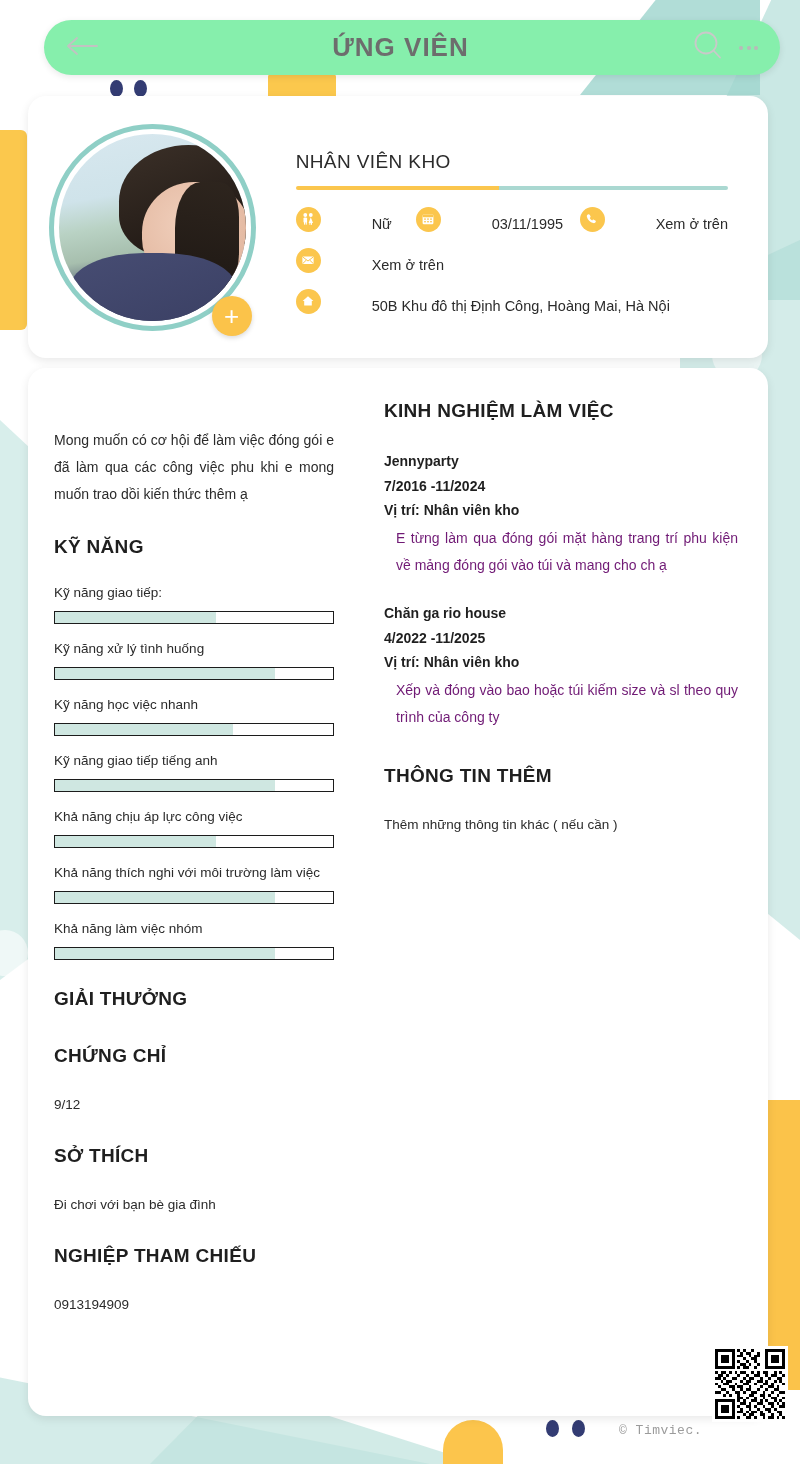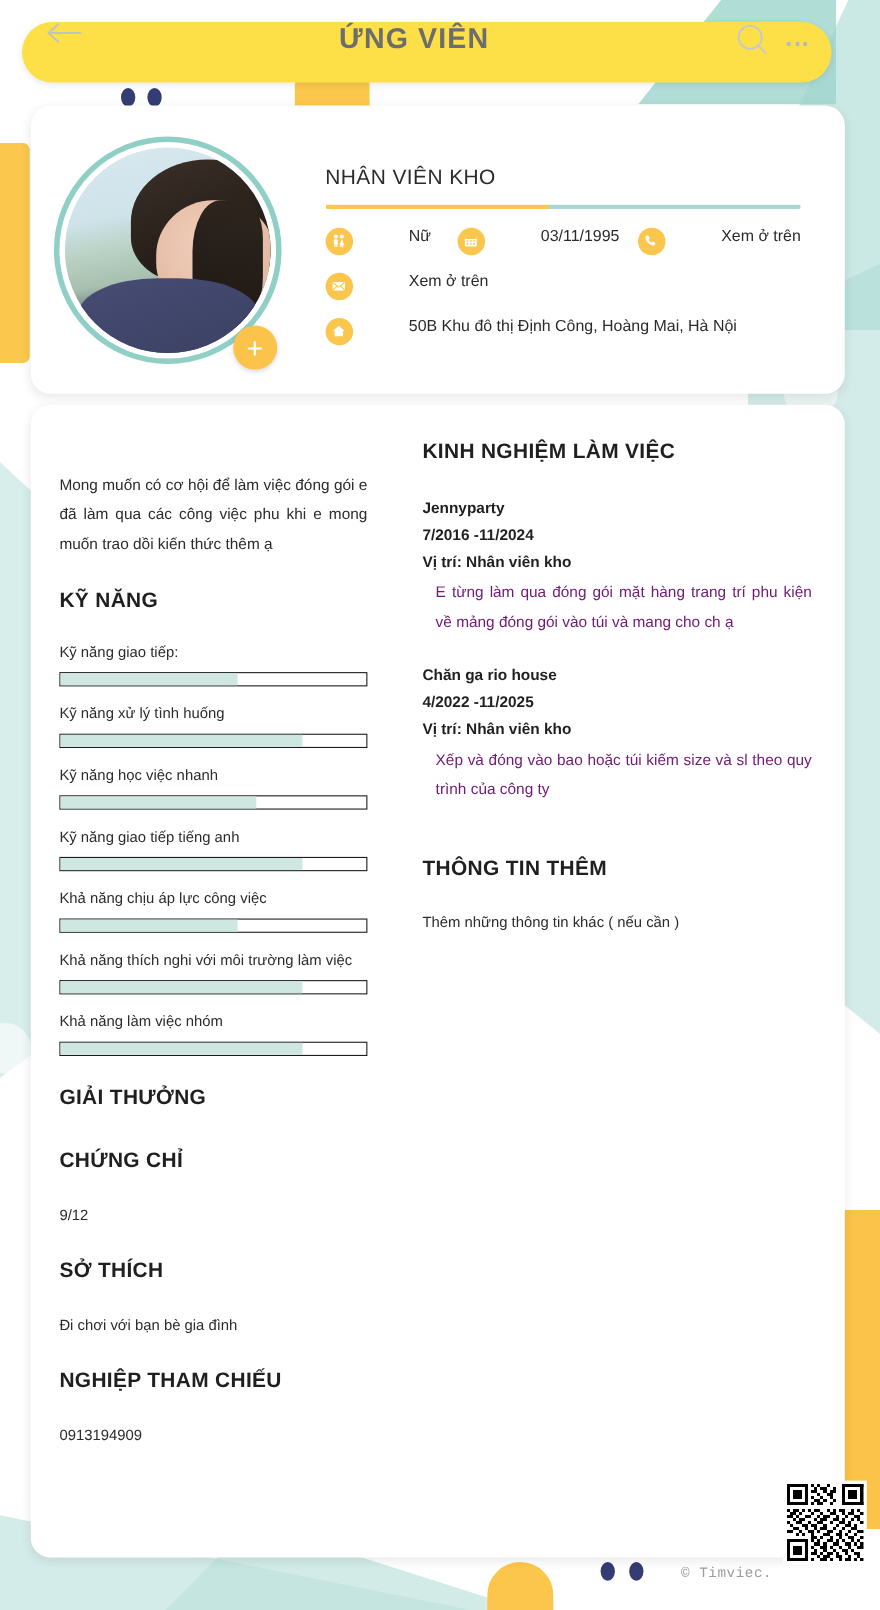--- a/index.html
+++ b/index.html
@@ -73,23 +73,23 @@
     position:absolute; right:38px; top:330px; width:50px; height:50px;
     border-radius:50%; background:#ffffff; opacity:.55;
   }
   .white-circle-l {
     position:absolute; left:-18px; top:930px; width:46px; height:46px;
     border-radius:50%; background:#ffffff; opacity:.6;
   }
 
   
   .header {
-    position:absolute; left:20px; top:20px; width:736px; height:55px;
-    background:#fde047; border-radius:28px; z-index:5;
-    display:flex; align-items:flex-start; padding:0 22px;
+    position:absolute; left:44px; top:20px; width:736px; height:55px;
+    background:#86efac; border-radius:28px; z-index:5;
+    display:flex; align-items:center; padding:0 22px;
     box-shadow:0 2px 7px rgba(0,0,0,.09);
   }
   .hdr-back { width:44px; display:flex; align-items:center; cursor:pointer; }
   .hdr-title {
     flex:1; text-align:center; font-size:26px; font-weight:bold;
     letter-spacing:1px; color:#6d6d6d;
   }
   .hdr-right { display:flex; align-items:center; gap:14px; }
   .dots-icon { display:flex; gap:3.5px; }
   .dots-icon i { width:4px; height:4px; background:#b9b9b9; border-radius:50%; display:block; }
@@ -141,21 +141,21 @@
     box-shadow:0 2px 5px rgba(0,0,0,.15);
   }
   .profile-info { flex:1; padding:30px 40px 20px 18px; }
   .job-title {
     font-size:19px; font-weight:normal; color:#2b2b2b; letter-spacing:.4px;
   }
   .divider { height:4px; display:flex; margin:13px 0 17px; border-radius:2px; overflow:hidden; }
   .divider .d-y { background:#fbc64d; }
   .divider .d-t { background:#aad8d1; flex:1; }
   .info-row { display:flex; align-items:center; margin-bottom:16px; flex-wrap:nowrap; }
-  .info-item { display:flex; align-items:flex-start;gap:40px; }
+  .info-item { display:flex; align-items:flex-end;gap:40px; }
   .ico {
     width:25px; height:25px; border-radius:50%; background:#fbc64d;
     display:flex; align-items:center; justify-content:center; flex:none;
     margin-right:11px;
   }
   .info-text { font-size:14.5px; color:#2b2b2b; white-space:nowrap; }
 
   
   .body-card { left:28px; top:368px; width:740px; height:1048px; display:flex; }
   .col-left { width:332px; padding:32px 26px 20px 26px; }
@@ -443,21 +443,21 @@
       </div>
 
       <div class="exp-block">
         <div class="exp-company">Chăn ga rio house</div>
         <div class="exp-date">4/2022 -11/2025</div>
         <div class="exp-pos">Vị trí: Nhân viên kho</div>
         <div class="exp-desc">Xếp và đóng vào bao hoặc túi kiếm size và sl theo quy trình của công ty</div>
       </div>
     </div>
 
-    <div class="blk" style="margin-top:48px">
+    <div class="blk" style="margin-top:34px">
       <div class="sec-title">THÔNG TIN THÊM</div>
       <div class="sec-div">
         <div class="d-y" style="width:34%"></div>
           <div class="d-t" style="flex:none;width:53%"></div>
       </div>
       <div class="blk-text">Thêm những thông tin khác ( nếu cần )</div>
     </div>
   </div>
 </div>
 

